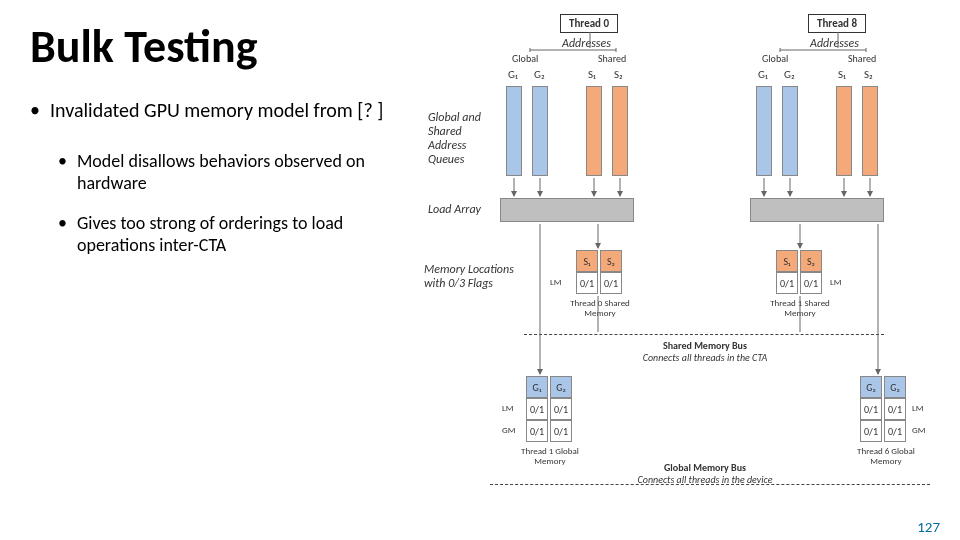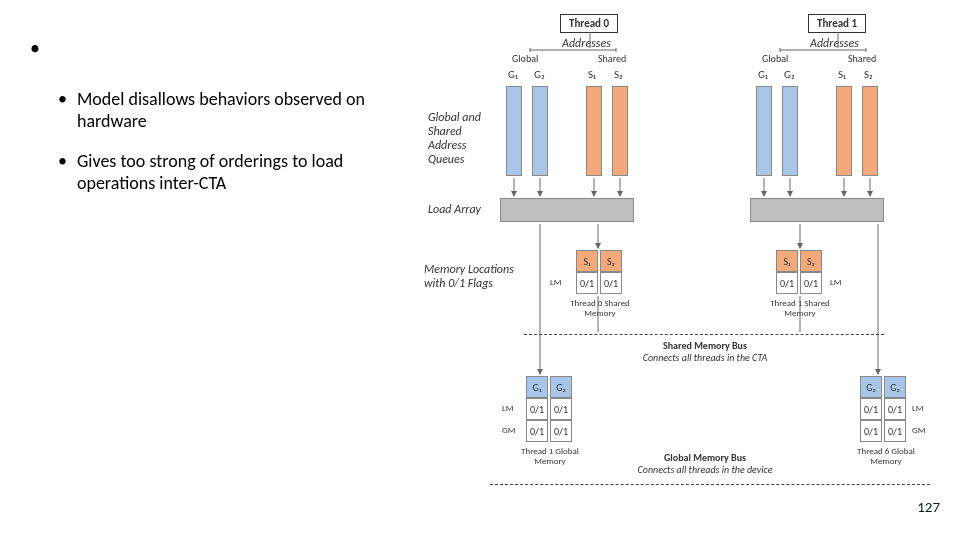--- a/index.html
+++ b/index.html
@@ -20,47 +20,49 @@
 .qb{background:#a9c5e8}
 .qo{background:#f4a97a}
 .loadbar{position:absolute;height:24px;background:#bfbfbf;border:1px solid #888}
 .mem{position:absolute;width:22px;height:22px;border:1px solid #888;display:flex;align-items:center;justify-content:center;font-size:10px}
 .mo{background:#f4a97a}
 .mb{background:#a9c5e8}
 .mf{background:#fff}
 .grp{position:absolute;font-size:9px;text-align:center;line-height:1.1}
 .busbox{position:absolute;font-size:10px;text-align:center;font-style:italic;line-height:1.2}
 .dash{position:absolute;border-top:1.5px dashed #444;height:1px}
-.page{position:absolute;right:20px;bottom:24px;font-size:15px;color:#0f172a}
+.page{position:absolute;right:20px;bottom:4px;font-size:15px;color:#0369a1}
 .tick{position:absolute;font-size:9px}
 svg.conn{position:absolute;left:0;top:0;pointer-events:none}
 </style>
 </head>
 <body>
 
 <div class="slide">
+  <div class="title">Bulk Testing</div>
 
   <div class="bullets">
     <div class="b1">
         <span class="dot">•</span>
+        <span>Invalidated GPU memory model from [? ]</span>
       </div>
     <div class="b2">
         <span class="dot">•</span>
         <span>Model disallows behaviors observed on hardware</span>
       </div>
     <div class="b2">
         <span class="dot">•</span>
         <span>Gives too strong of orderings to load operations inter-CTA</span>
       </div>
   </div>
 
   <div class="diagram">
 
     <div class="thbox" style="left:130px;top:0">Thread 0</div>
-    <div class="thbox" style="left:378px;top:0">Thread 1</div>
+    <div class="thbox" style="left:378px;top:0">Thread 8</div>
     <div class="lbl" style="left:132px;top:22px;width:60px">Addresses</div>
     <div class="lbl" style="left:380px;top:22px;width:60px">Addresses</div>
 
     <div class="gs" style="left:82px;top:38px">Global</div>
     <div class="gs" style="left:168px;top:38px">Shared</div>
     <div class="gs" style="left:332px;top:38px">Global</div>
     <div class="gs" style="left:418px;top:38px">Shared</div>
 
     <div class="sub" style="left:78px;top:54px">G₁</div>
     <div class="sub" style="left:104px;top:54px">G₂</div>
@@ -80,21 +82,21 @@
 
     <div class="q qb" style="left:326px;top:72px;height:90px"></div>
     <div class="q qb" style="left:352px;top:72px;height:90px"></div>
     <div class="q qo" style="left:406px;top:72px;height:90px"></div>
     <div class="q qo" style="left:432px;top:72px;height:90px"></div>
 
     <div class="lbl" style="left:-2px;top:188px;width:64px">Load Array</div>
     <div class="loadbar" style="left:70px;top:184px;width:134px"></div>
     <div class="loadbar" style="left:320px;top:184px;width:134px"></div>
 
-    <div class="lbl" style="left:-6px;top:248px;width:90px">Memory Locations with 0/1 Flags</div>
+    <div class="lbl" style="left:-6px;top:248px;width:90px">Memory Locations with 0/3 Flags</div>
 
     <div class="mem mo" style="left:146px;top:236px">S₁</div>
     <div class="mem mo" style="left:170px;top:236px">S₂</div>
     <div class="mem mf" style="left:146px;top:258px">0/1</div>
     <div class="mem mf" style="left:170px;top:258px">0/1</div>
     <div class="tick" style="left:120px;top:262px">LM</div>
 
     <div class="mem mo" style="left:346px;top:236px">S₁</div>
     <div class="mem mo" style="left:370px;top:236px">S₂</div>
     <div class="mem mf" style="left:346px;top:258px">0/1</div>
@@ -124,21 +126,21 @@
     <div class="mem mf" style="left:430px;top:384px">0/1</div>
     <div class="mem mf" style="left:454px;top:384px">0/1</div>
     <div class="mem mf" style="left:430px;top:406px">0/1</div>
     <div class="mem mf" style="left:454px;top:406px">0/1</div>
     <div class="tick" style="left:482px;top:388px">LM</div>
     <div class="tick" style="left:482px;top:410px">GM</div>
 
     <div class="grp" style="left:80px;top:432px;width:80px">Thread 1 Global Memory</div>
     <div class="grp" style="left:416px;top:432px;width:80px">Thread 6 Global Memory</div>
 
-    <div class="busbox" style="left:190px;top:438px;width:170px">
+    <div class="busbox" style="left:190px;top:448px;width:170px">
       <div style="font-weight:700;font-style:normal">Global Memory Bus</div>
       <div>Connects all threads in the device</div>
     </div>
     <div class="dash" style="left:60px;top:470px;width:440px"></div>
 
     <svg class="conn" width="520" height="500">
       <defs>
           <marker id="ah" markerWidth="6" markerHeight="6" refX="5" refY="3" orient="auto">
             <path d="M0,0 L6,3 L0,6 Z" fill="#666"></path>
           </marker>

